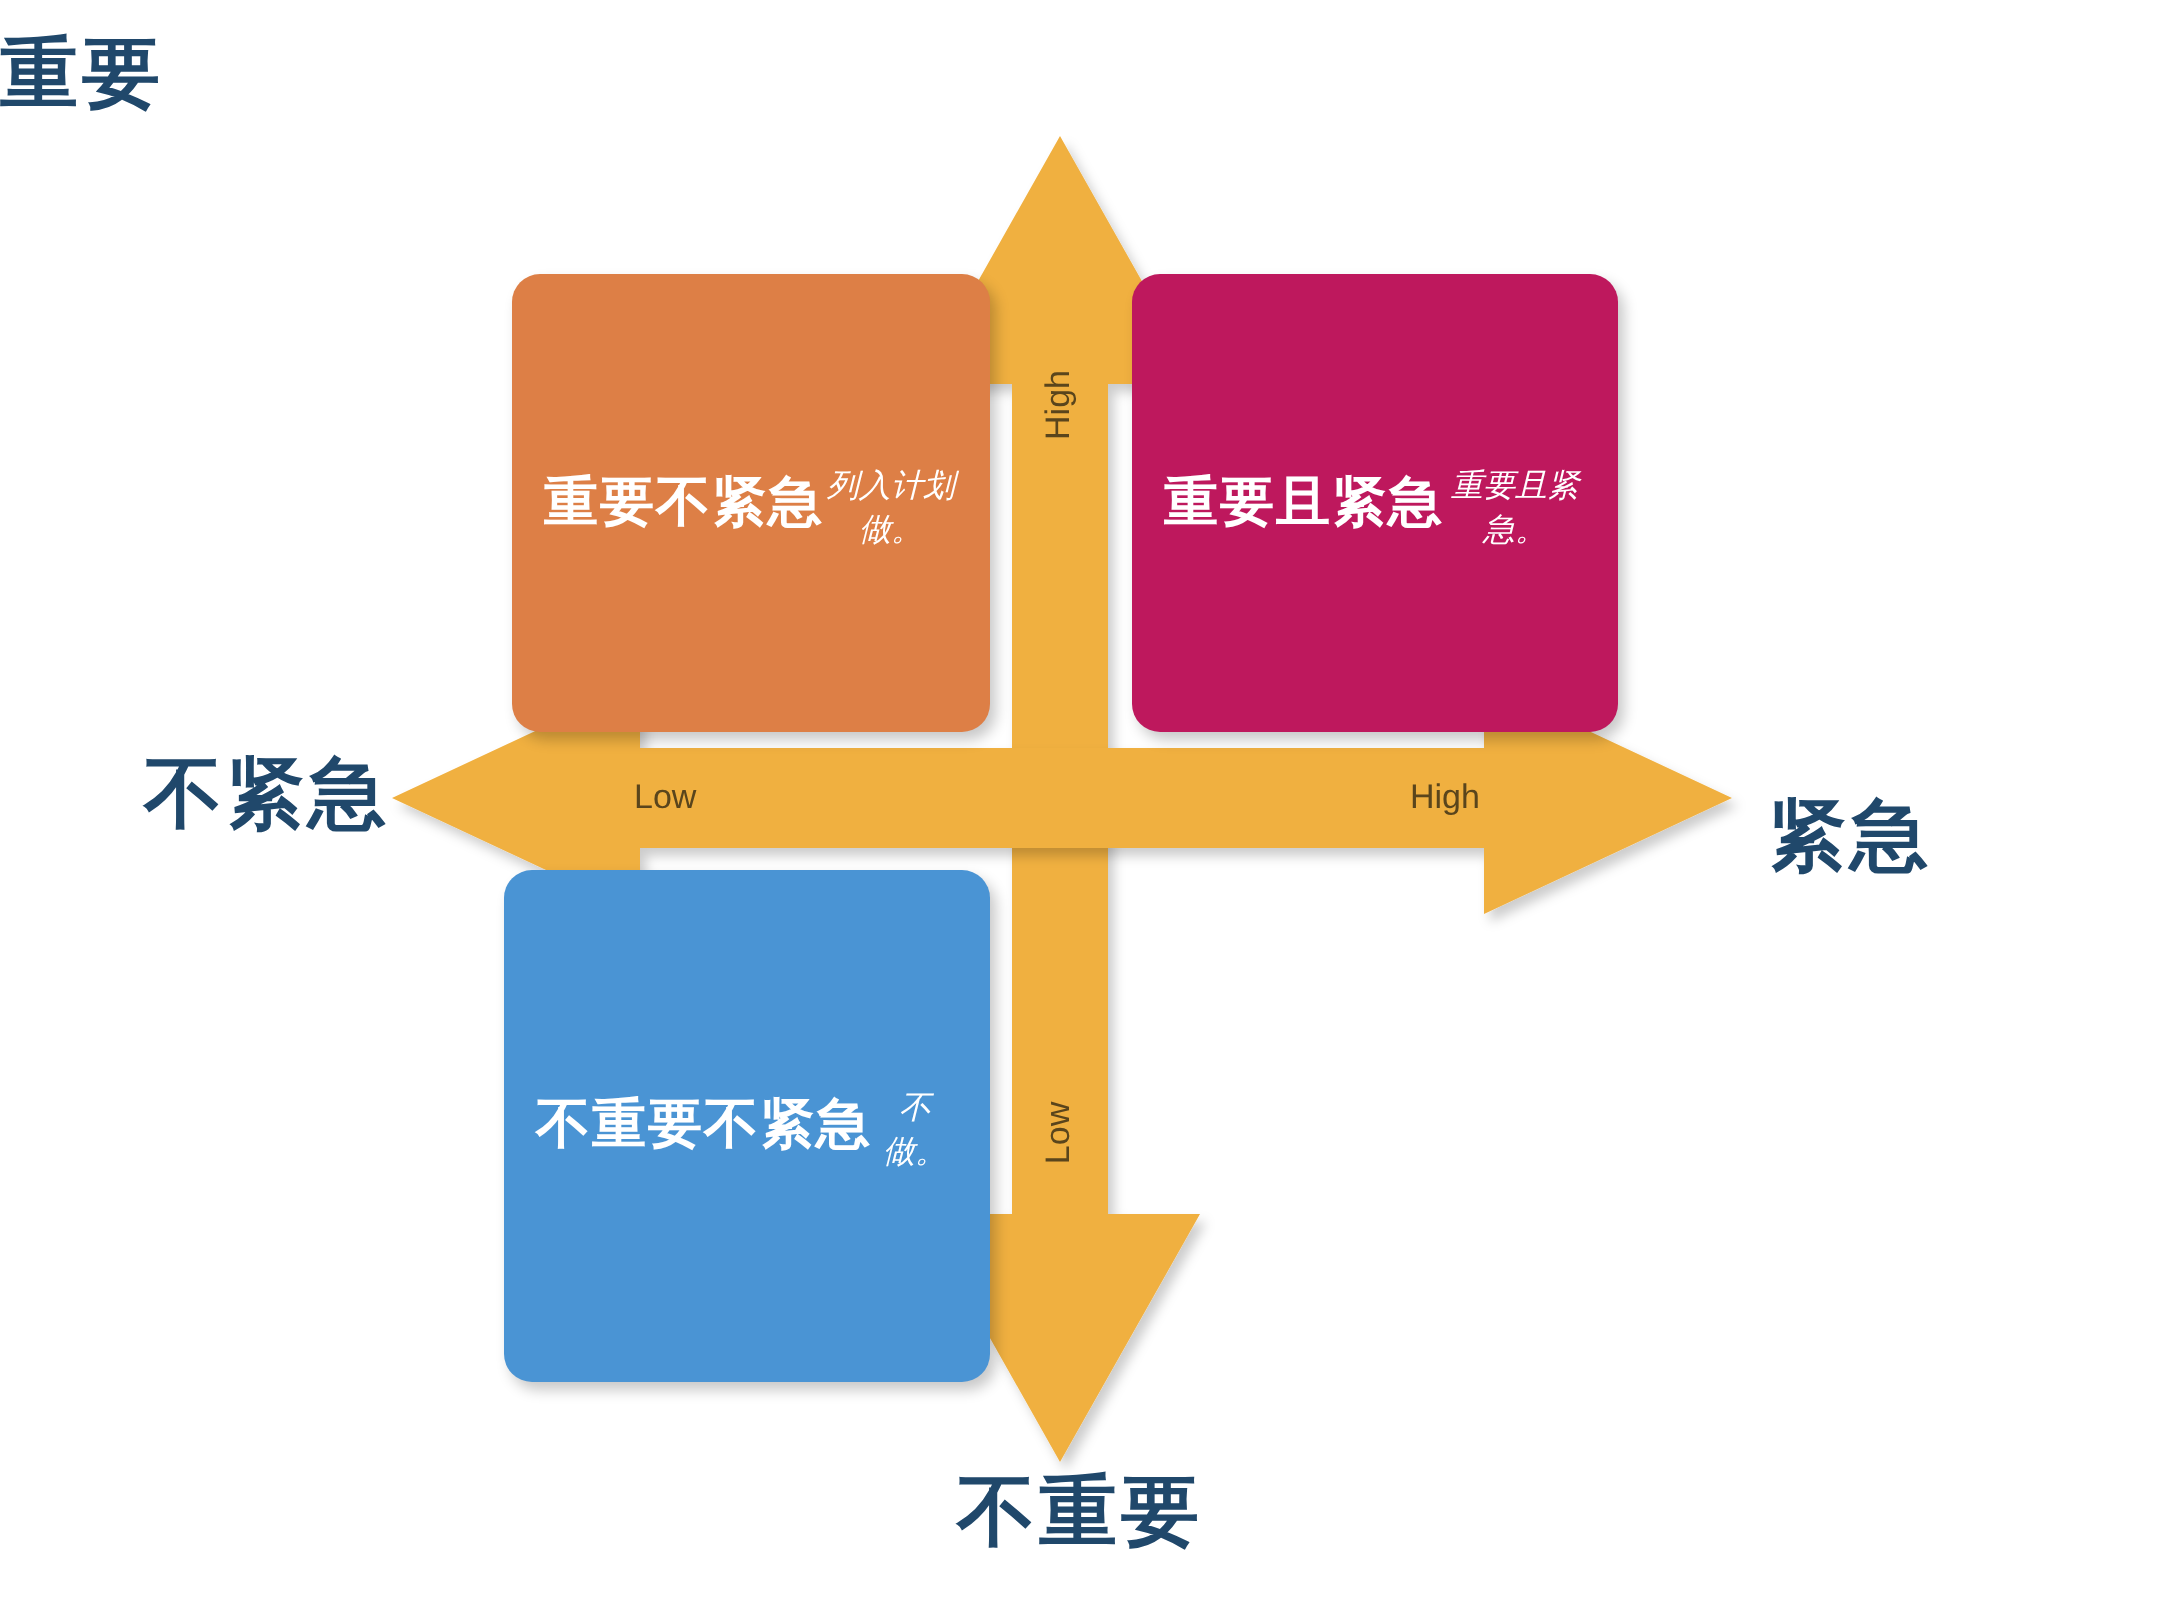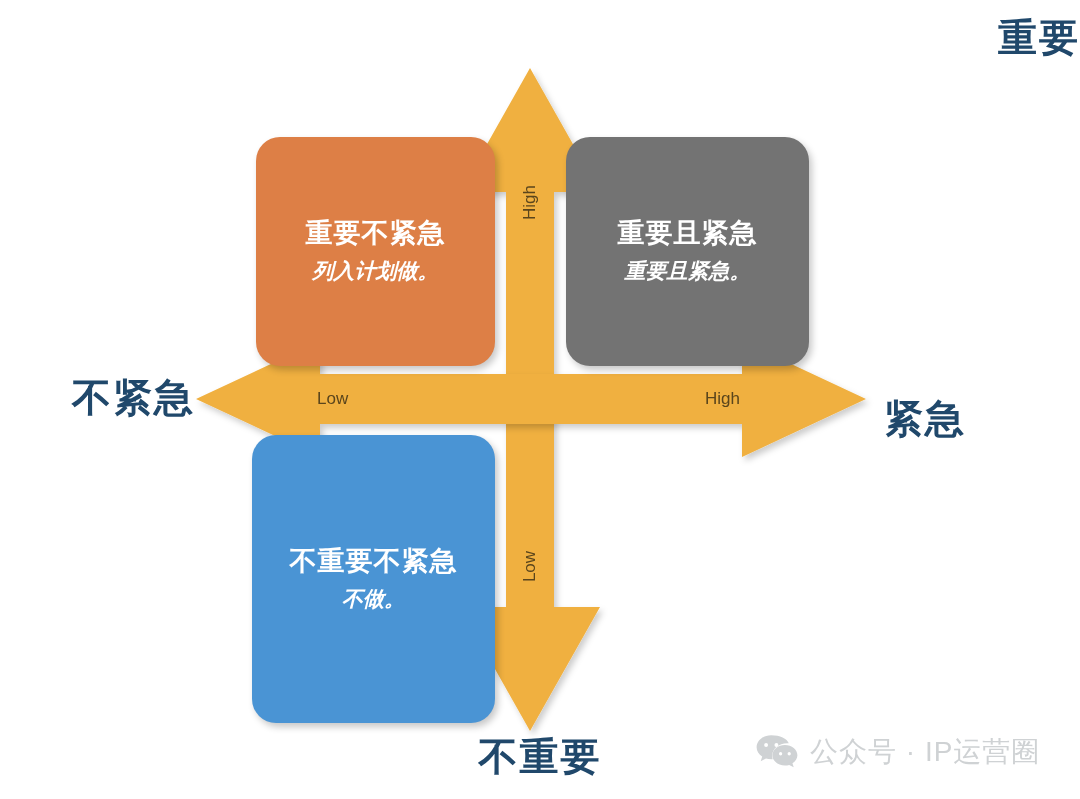--- a/index.html
+++ b/index.html
@@ -30,21 +30,21 @@
   
   .polar-label {
     position: absolute;
     color: #20486b;
     font-size: 39px;
     font-weight: 700;
     letter-spacing: 2px;
     white-space: nowrap;
     line-height: 1;
   }
-  #label-top    { left: 0; right: 0; top: 18px;  text-align: right; }
+  #label-top    { left: 0; right: 0; top: 18px;  text-align: left; }
   #label-bottom { left: 0; right: 0; top: 737px; text-align: center; }
   #label-left   { left: 72px;  top: 378px; }
   #label-right  { left: 884px; top: 378px; margin-top: 21px; }
 
   
   .tick {
     position: absolute;
     color: #5a451c;
     font-size: 17px;
     font-weight: 400;
@@ -62,51 +62,51 @@
   #tick-v-low   {
     left: 503px; top: 558px;
     width: 52px; text-align: center;
     transform: rotate(-90deg);
     transform-origin: center center;
   }
 
   
   .quadrant {
     position: absolute;
-    border-radius: 24px;
+    border-radius: 14px;
     box-sizing: border-box;
     display: flex;
-    flex-direction: column;
+    flex-direction: row;
     align-items: center;
     justify-content: center;
     text-align: center;
     padding: 10px 16px;
     box-shadow: 3px 4px 7px rgba(0,0,0,0.22);
   }
   .q-title {
     color: #ffffff;
     font-size: 27px;
     font-weight: 700;
     letter-spacing: 1px;
     line-height: 1.25;
     margin: 0;
     white-space: nowrap;
   }
   .q-desc {
     color: #ffffff;
-    font-size: 21px;
+    font-size: 16px;
     font-style: italic;
-    font-weight: 700;
+    font-weight: 400;
     line-height: 1.35;
     margin: 6px 0 0 0;
   }
 
   #quad-q2 { left: 256px; top: 137px; width: 239px; height: 229px; background: #dd7f46; }
-  #quad-q1 { left: 566px; top: 137px; width: 243px; height: 229px; background: #737373; }
-  #quad-q4 { left: 252px; top: 435px; width: 243px; height: 288px; background: #4a94d4; }
+  #quad-q1 { left: 566px; top: 137px; width: 243px; height: 229px; background: #be185d; }
+  #quad-q4 { left: 252px; top: 435px; width: 243px; height: 256px; background: #4a94d4; }
   #quad-q3 { left: 566px; top: 435px; width: 247px; height: 224px; background: #4cb99a; }
 
   #quad-q3 .q-desc { max-width: 212px; }
 
   
   #watermark {
     position: absolute;
     left: 756px;
     top: 734px;
     display: flex;
@@ -169,21 +169,14 @@
     <div class="q-title">重要且紧急</div>
     <div class="q-desc">重要且紧急。</div>
   </div>
 
   <div class="quadrant" id="quad-q4">
     <div class="q-title">不重要不紧急</div>
     <div class="q-desc">不做。</div>
   </div>
 
 
-  <div id="watermark">
-    <svg id="wechat-icon" width="42" height="36" viewBox="0 0 42 36" xmlns="http://www.w3.org/2000/svg">
-      <path fill="#cfd2d4" d="M15.2 1.2C7.1 1.2 0.6 6.6 0.6 13.2c0 3.8 2.2 7.2 5.6 9.4l-1.5 4.6 5.3-2.7c1.6 0.45 3.3 0.7 5.2 0.7 0.5 0 1 -0.02 1.5 -0.06 -0.35 -1.1 -0.54 -2.25 -0.54 -3.44 0 -6.9 6.7 -12.5 15 -12.5 0.55 0 1.1 0.03 1.63 0.08C31.2 4.6 23.9 1.2 15.2 1.2z M10.1 9.0a1.95 1.95 0 1 1 0 3.9 1.95 1.95 0 0 1 0-3.9z M20.4 9.0a1.95 1.95 0 1 1 0 3.9 1.95 1.95 0 0 1 0-3.9z"></path>
-      <path fill="#cfd2d4" d="M41.4 21.3c0 -5.6 -5.6 -10.2 -12.5 -10.2 -6.9 0 -12.5 4.6 -12.5 10.2 0 5.6 5.6 10.2 12.5 10.2 1.5 0 2.95 -0.22 4.3 -0.62l4.5 2.3 -1.25 -3.9c2.95 -1.85 4.95 -4.75 4.95 -7.98z M24.6 18.1a1.65 1.65 0 1 1 0 3.3 1.65 1.65 0 0 1 0 -3.3z M33.2 18.1a1.65 1.65 0 1 1 0 3.3 1.65 1.65 0 0 1 0 -3.3z"></path>
-    </svg>
-    <div id="watermark-text">公众号 · IP运营圈</div>
-  </div>
 
 </div>
 
 </body></html>

